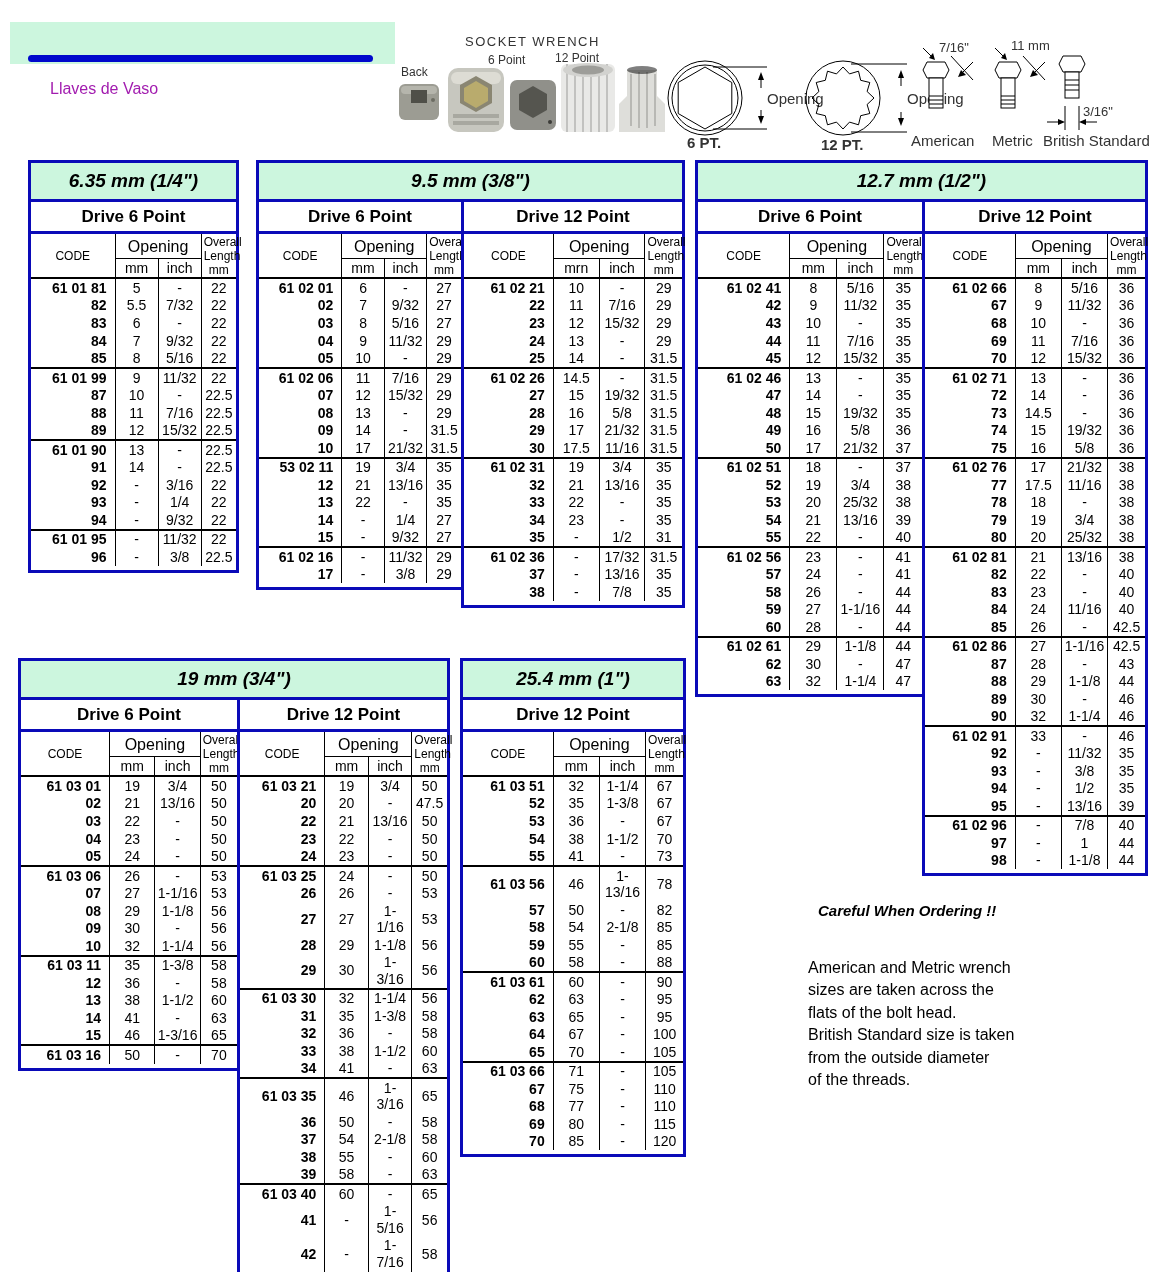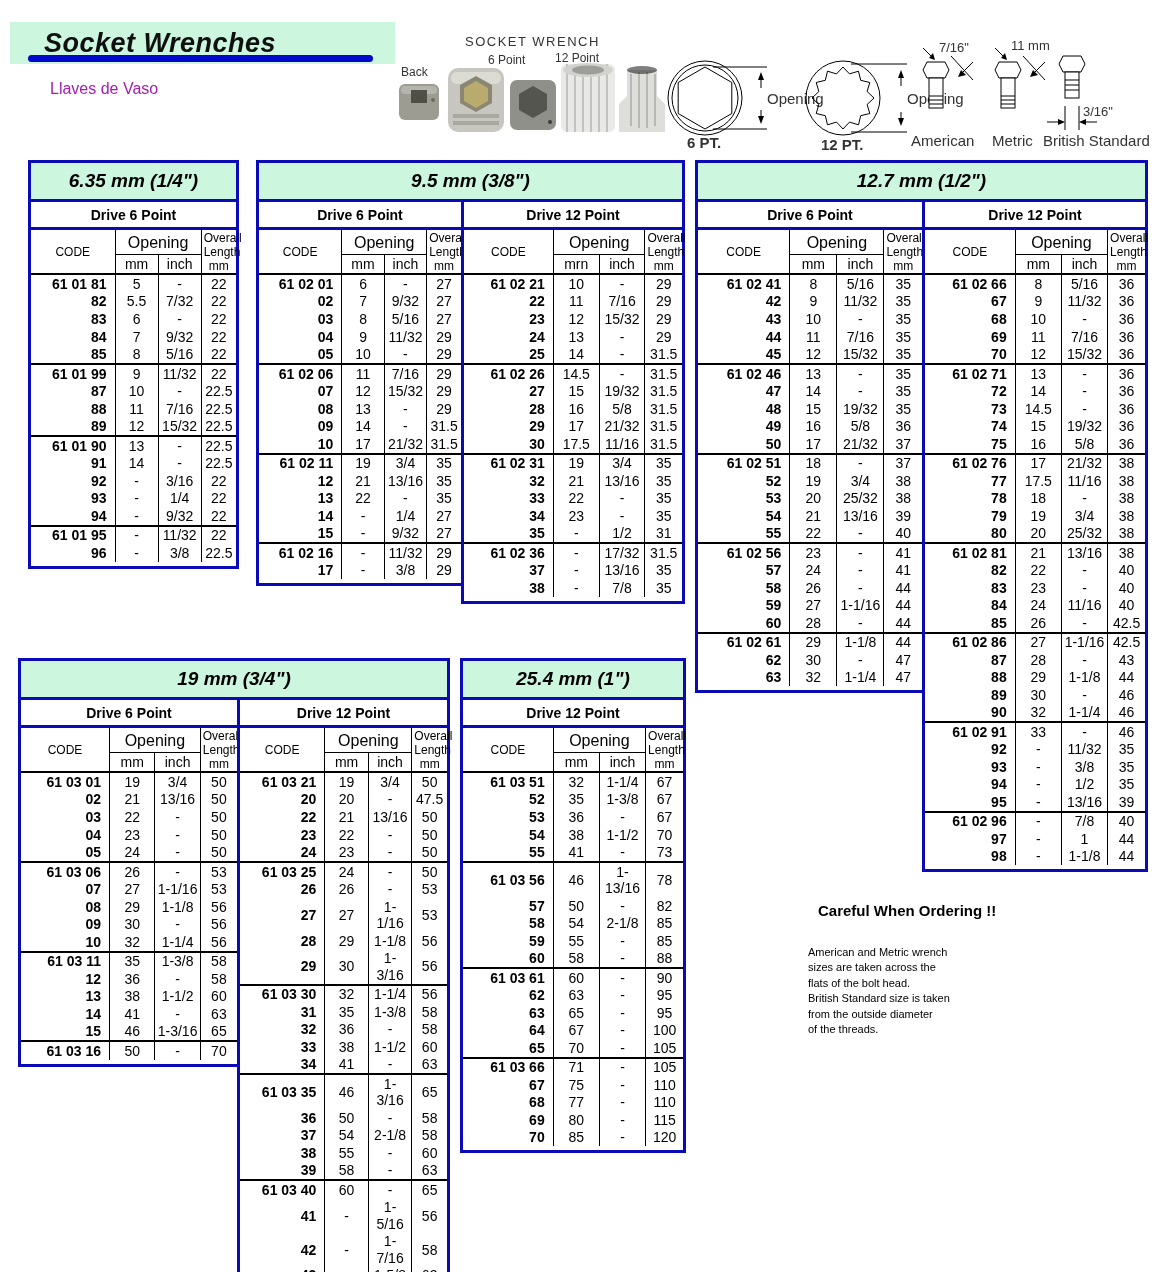--- a/index.html
+++ b/index.html
@@ -15,50 +15,49 @@
 
   .illus { position:absolute; left:395px; top:18px; }
   .illus text { fill:#333; }
 
   
   .tgroup { position:absolute; }
   .size-hdr { background:#ccf6de; border:3px solid #0a0ab8; font-style:italic; font-weight:bold; font-size:19px; text-align:center; padding:7px 2px; color:#000; }
   .drive-row { display:flex; align-items:flex-start; }
   .drive-box { border:3px solid #0a0ab8; margin-top:-3px; background:#fff; }
   .drive-box + .drive-box { margin-left:-3px; }
-  .drive-hdr { font-weight:bold; font-size:14px; text-align:center; padding:5px 0 4px; border-bottom:3px solid #0a0ab8; color:#000; }
+  .drive-hdr { font-weight:bold; font-size:17px; text-align:center; padding:5px 0 4px; border-bottom:3px solid #0a0ab8; color:#000; }
 
   table { border-collapse:collapse; width:100%; font-size:14px; color:#000; table-layout:fixed; }
   th, td { padding:0.5px 2px; line-height:1.18; }
   thead th { font-weight:normal; }
   .th-code { font-size:12px; width:41%; border-right:1px solid #000; }
   .th-open { font-size:16px; border-bottom:1px solid #000; border-right:1px solid #000; padding-top:4px; }
   .th-mm  { font-size:14px; width:19%; border-right:1px solid #000; }
   .th-inch{ font-size:14px; width:23%; border-right:1px solid #000; }
   .th-len { font-size:12px; width:17%; white-space:pre-line; line-height:1.18; }
   thead { border-bottom:2px solid #000; }
   tbody tr.grp td { border-top:2px solid #000; }
   td.c0 { font-weight:bold; text-align:right; padding-right:8px; border-right:1px solid #000; }
   td.c1 { text-align:center; border-right:1px solid #000; }
   td.c2 { text-align:center; border-right:1px solid #000; }
   td.c3 { text-align:center; }
   tbody::after { content:""; display:block; height:4px; }
 
   
   .note { position:absolute; left:808px; top:902px; width:230px; color:#000; }
-  .note-title { font-weight:bold; font-size:15px; margin-bottom:26px; padding-left:10px; }
-  .note-body { font-size:11px; white-space:pre-line; line-height:1.4; }
+  .note-title { font-weight:bold; font-size:15px; margin-bottom:38px; padding-left:10px;font-style:italic; }
+  .note-body { font-size:16px; white-space:pre-line; line-height:1.4; }
 </style>
 </head>
 <body>
 
 <div class="page">
 
   <div class="title-box">
-    <div class="title">Socket Wrenches</div>
     <div class="title-underline"></div>
   </div>
   <div class="subtitles">
     <div>Llaves de Vaso</div>
   </div>
 
   <svg class="illus" width="772" height="137" viewBox="0 0 772 137">
     <text x="70" y="28" font-size="13" letter-spacing="1.5">SOCKET WRENCH</text>
 
     <g>
@@ -363,21 +362,21 @@
                 <td class="c2">-</td>
                 <td class="c3">31.5</td>
               </tr>
               <tr>
                 <td class="c0">10</td>
                 <td class="c1">17</td>
                 <td class="c2">21/32</td>
                 <td class="c3">31.5</td>
               </tr>
               <tr class="grp">
-                <td class="c0">61 02 11</td>
+                <td class="c0">53 02 11</td>
                 <td class="c1">19</td>
                 <td class="c2">3/4</td>
                 <td class="c3">35</td>
               </tr>
               <tr>
                 <td class="c0">12</td>
                 <td class="c1">21</td>
                 <td class="c2">13/16</td>
                 <td class="c3">35</td>
               </tr>

